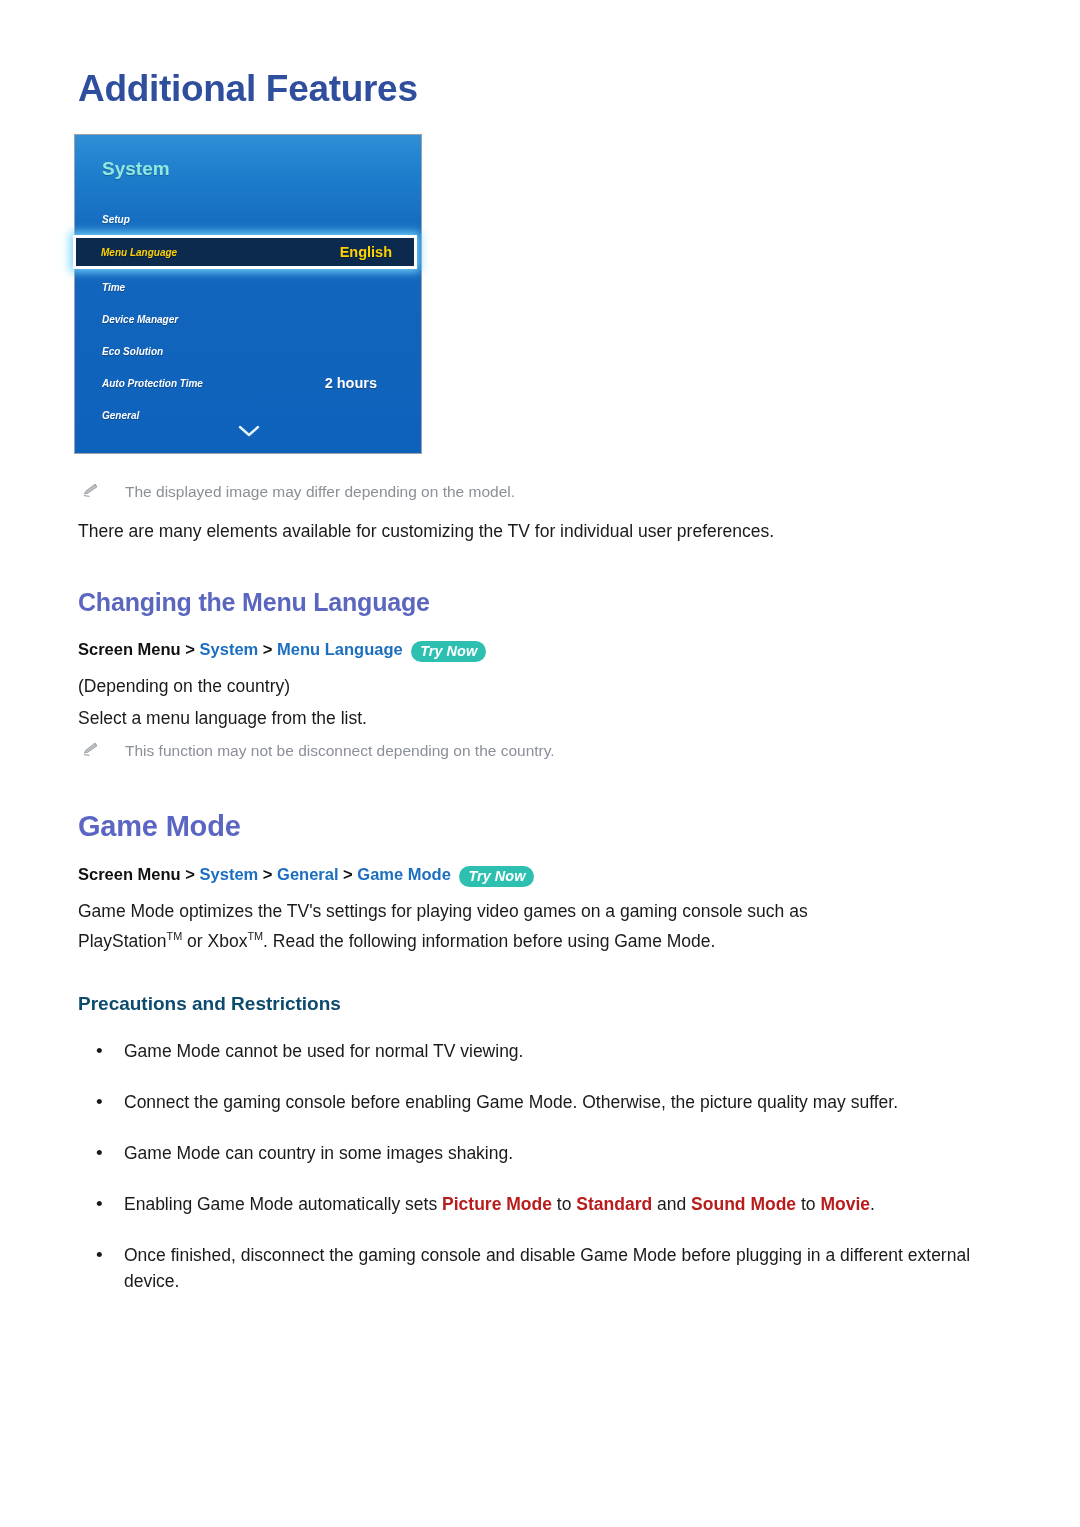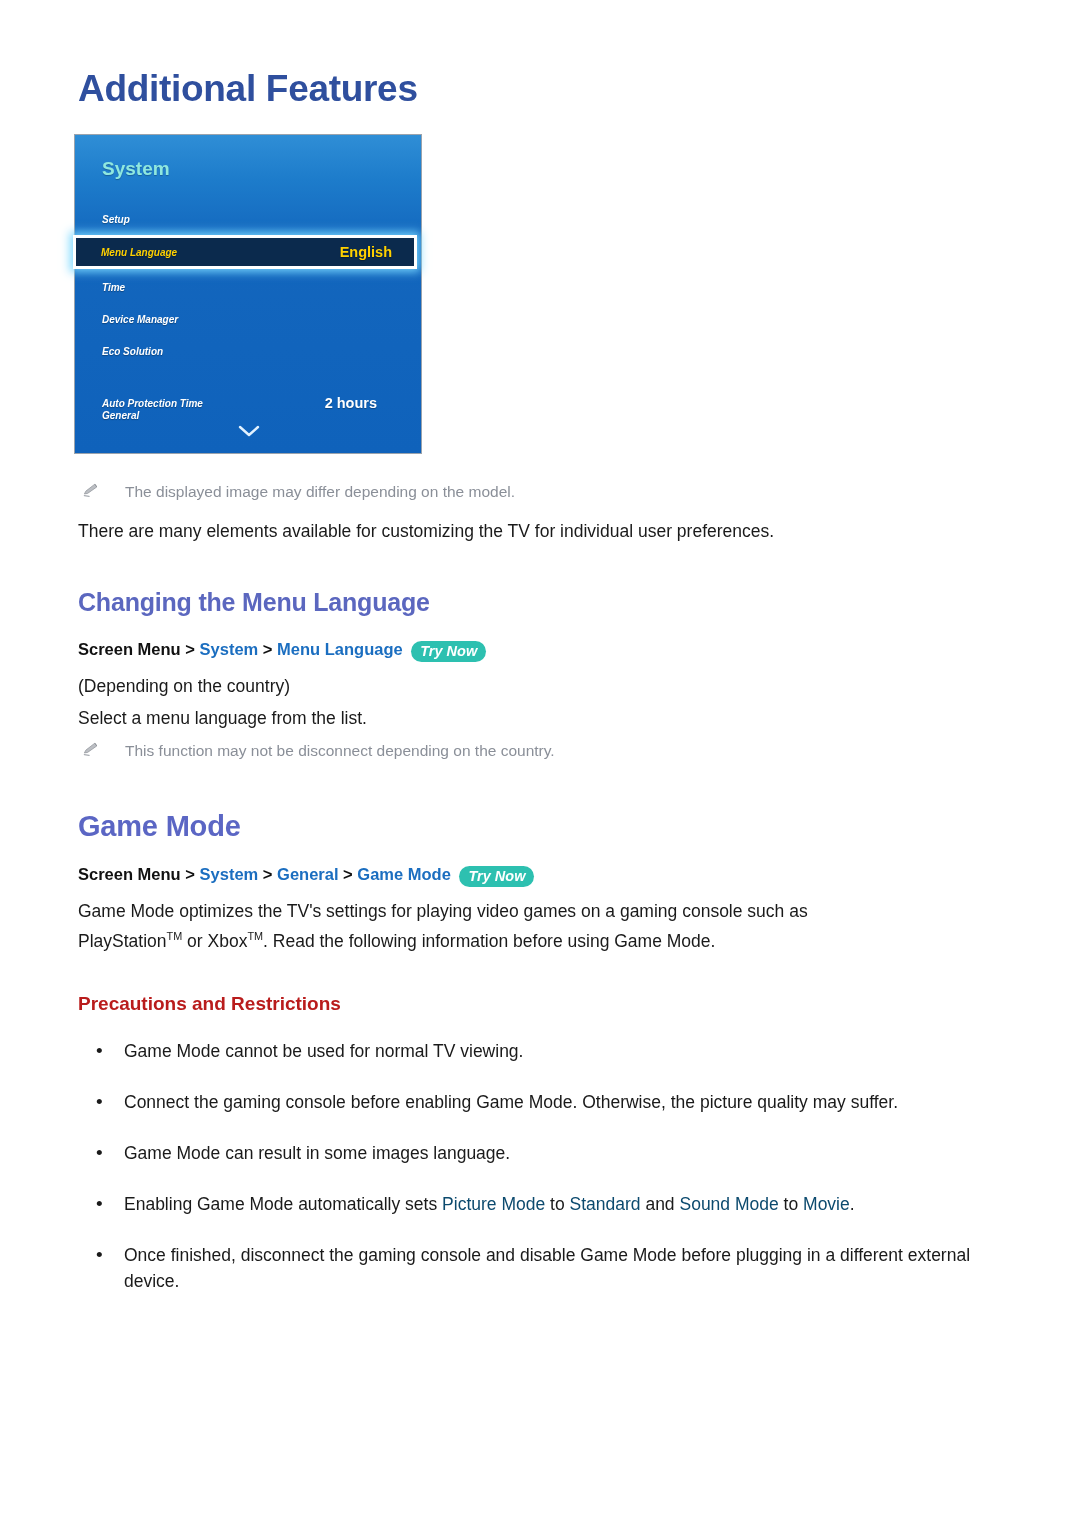--- a/index.html
+++ b/index.html
@@ -77,21 +77,21 @@
 
   
   .h2{
     position:absolute; left:78px;
     font-size:25px; font-weight:bold; color:#5b67bf;
     letter-spacing:-0.2px;
   }
   .h2.big{ font-size:29px; color:#5b66c4; }
   .h3{
     position:absolute; left:78px;
-    font-size:19px; font-weight:bold; color:#b91c1c;
+    font-size:19px; font-weight:bold; color:#0c4a6e;
   }
 
   
   .crumb{
     position:absolute; left:78px;
     font-size:16.5px; font-weight:bold; color:#111111;
     white-space:nowrap;
   }
   .crumb .blue{ color:#1b6ec0; }
   .crumb .sep{ color:#111111; font-weight:bold; }
@@ -108,21 +108,21 @@
   .bullet{
     display:flex; align-items:flex-start;
     font-size:17.5px; line-height:1.5; color:#1a1a1a;
     margin-bottom:24px;
   }
   .bullet .dot{
     flex:0 0 46px; width:46px; text-align:left; padding-left:18px;
     font-size:19px; line-height:1.42;
   }
   .bullet .btxt{ flex:1; padding-right:20px; }
-  .blue-t{ color:#0c4a6e; font-weight:normal; }
+  .blue-t{ color:#b91c1c; font-weight:bold; }
   sup{ font-size:0.62em; vertical-align:super; line-height:0; }
 </style>
 </head>
 <body>
 
 <div class="page">
 
   <div class="page-title">Additional Features</div>
 
   <div class="tvmenu">
@@ -146,21 +146,21 @@
     <div class="tv-row" style="top:168px;">
       <span class="lbl">Device Manager</span>
       <span class="val"></span>
     </div>
 
     <div class="tv-row" style="top:200px;">
       <span class="lbl">Eco Solution</span>
       <span class="val"></span>
     </div>
 
-    <div class="tv-row" style="top:232px;margin-top:20px;">
+    <div class="tv-row" style="top:232px;">
       <span class="lbl">Auto Protection Time</span>
       <span class="val">2 hours</span>
     </div>
 
     <div class="tv-row" style="top:264px;">
       <span class="lbl">General</span>
       <span class="val"></span>
     </div>
 
     <div class="tv-chevron">
@@ -239,21 +239,21 @@
       <span class="btxt">Game Mode cannot be used for normal TV viewing.</span>
     </div>
 
     <div class="bullet">
       <span class="dot">•</span>
       <span class="btxt">Connect the gaming console before enabling Game Mode. Otherwise, the picture quality may suffer.</span>
     </div>
 
     <div class="bullet">
       <span class="dot">•</span>
-      <span class="btxt">Game Mode can result in some images language.</span>
+      <span class="btxt">Game Mode can country in some images shaking.</span>
     </div>
 
     <div class="bullet">
       <span class="dot">•</span>
       <span class="btxt"><span>Enabling Game Mode automatically sets </span><span class="blue-t">Picture Mode</span><span> to </span><span class="blue-t">Standard</span><span> and </span><span class="blue-t">Sound Mode</span><span> to </span><span class="blue-t">Movie</span><span>.</span></span>
     </div>
 
     <div class="bullet">
       <span class="dot">•</span>
       <span class="btxt">Once finished, disconnect the gaming console and disable Game Mode before plugging in a different external device.</span>

